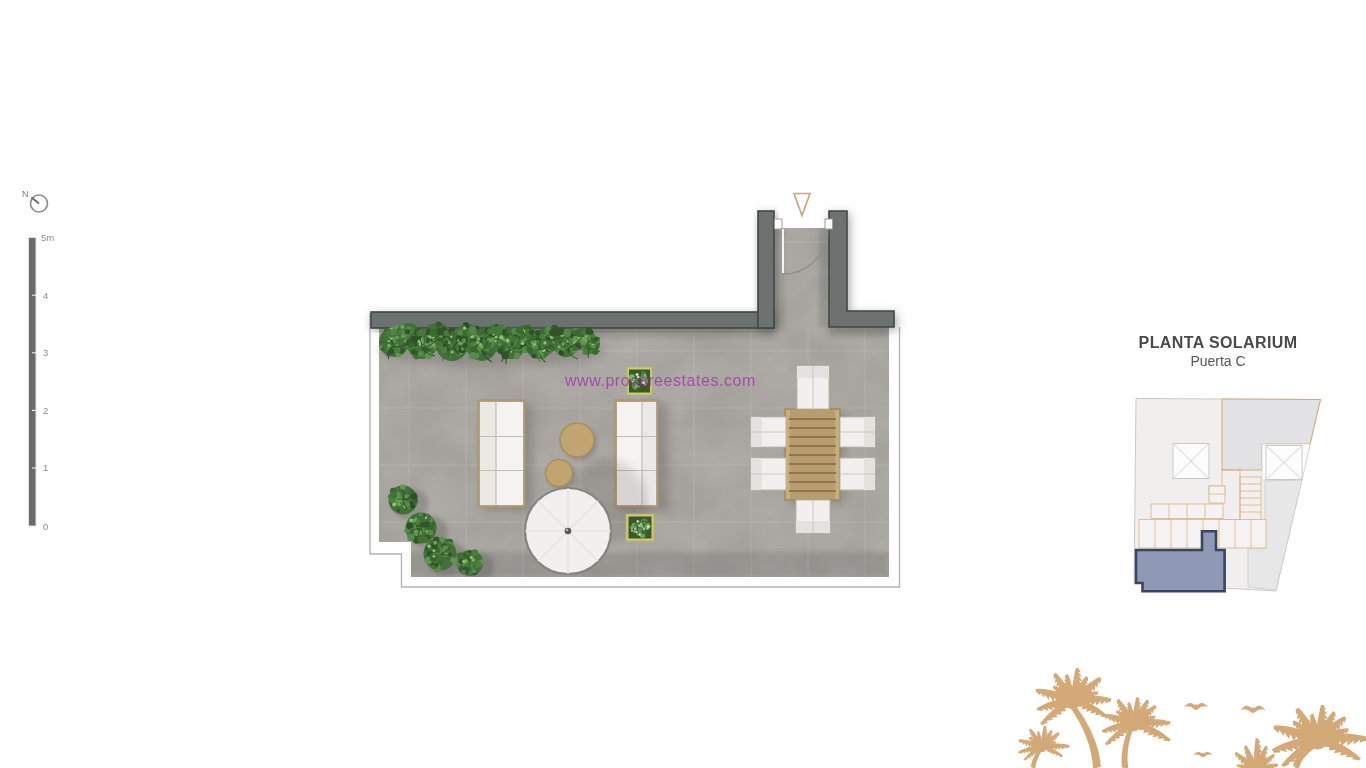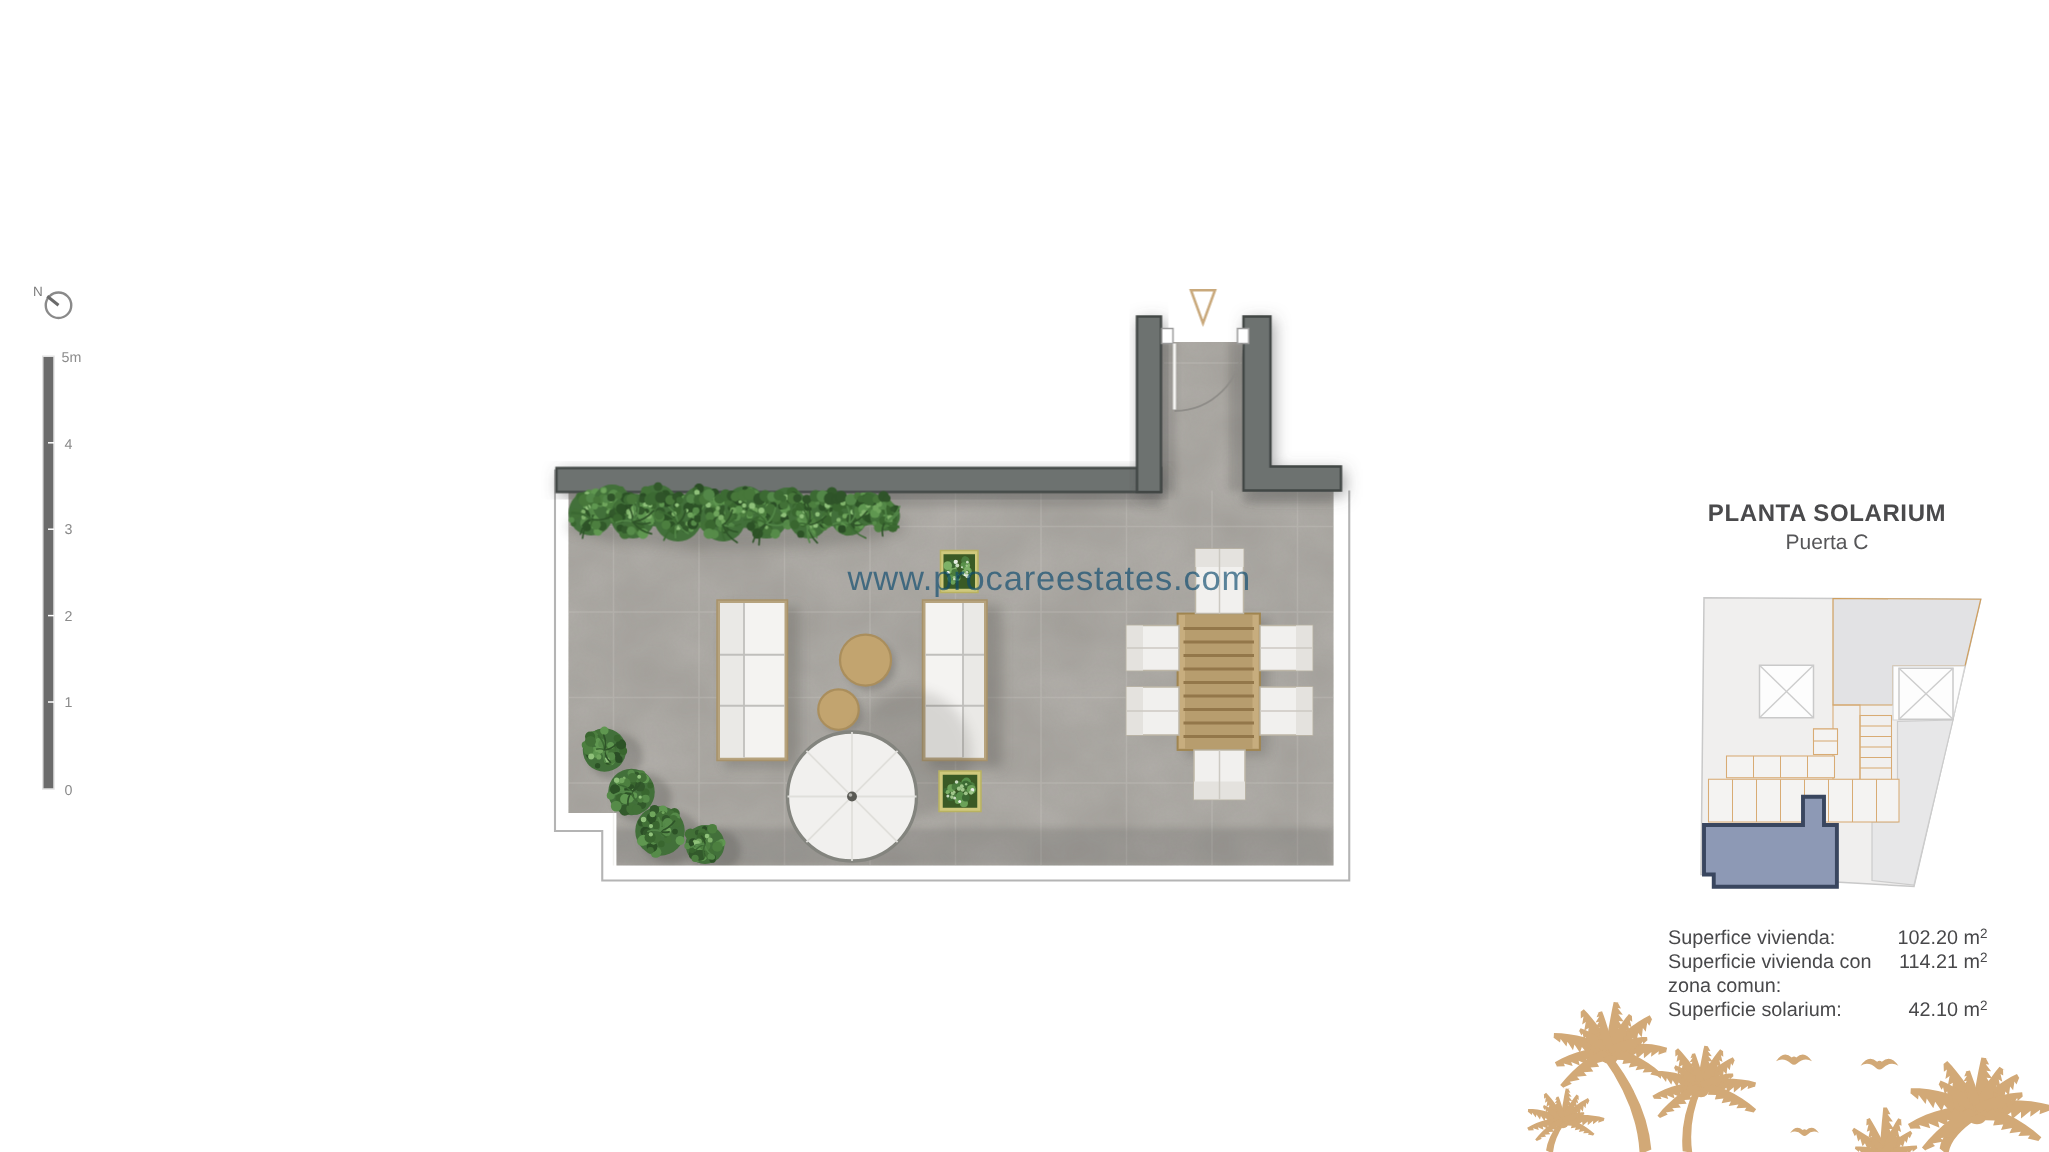--- a/index.html
+++ b/index.html
@@ -1305,26 +1305,20 @@
 <g transform="translate(1253,710) scale(1.05) scale(-1,1)">
           <path d="M-12,0.5 Q-7,-7 -1.5,-2 Q0,-3.4 1.5,-2 Q7,-7 12,0.5 Q7,-2.6 2,2 Q0,3.8 -2,2 Q-7,-2.6 -12,0.5 Z" fill="#d2a977"></path>
         </g>
 
 <g transform="translate(1203,755) scale(0.8) scale(1,1)">
           <path d="M-12,0.5 Q-7,-7 -1.5,-2 Q0,-3.4 1.5,-2 Q7,-7 12,0.5 Q7,-2.6 2,2 Q0,3.8 -2,2 Q-7,-2.6 -12,0.5 Z" fill="#d2a977"></path>
         </g>
 </g>
 </svg>
 
-<div class="abs" style="left:565px;top:372px;font-size:23px;letter-spacing:0.55px;color:#0c4a6e;opacity:0.66;">www.procareestates.com</div>
+<div class="abs" style="left:565px;top:372px;font-size:16px;letter-spacing:0.55px;color:#a21caf;opacity:0.66;">www.procareestates.com</div>
 
 <div class="abs" style="left:1068px;top:334px;width:300px;text-align:center;font-size:16px;font-weight:bold;letter-spacing:0.4px;color:#4a4a4c;">PLANTA SOLARIUM</div>
 
 <div class="abs" style="left:1068px;top:353px;width:300px;text-align:center;font-size:14px;color:#565658;">Puerta C</div>
 
-<div class="abs" style="left:1112px;top:617px;width:213px;font-size:13.2px;line-height:16.1px;color:#48484a;">
-  <div style="position:relative;">Superfice vivienda:<span style="position:absolute;right:0;top:0;">102.20 m<span style="font-size:9px;position:relative;top:-4.5px;">2</span></span></div>
-  <div style="position:relative;">Superficie vivienda con<span style="position:absolute;right:0;top:0;">114.21 m<span style="font-size:9px;position:relative;top:-4.5px;">2</span></span></div>
-  <div>zona comun:</div>
-  <div style="position:relative;">Superficie solarium:<span style="position:absolute;right:0;top:0;">42.10 m<span style="font-size:9px;position:relative;top:-4.5px;">2</span></span></div>
+
 </div>
 
-</div>
-
 </body></html>

